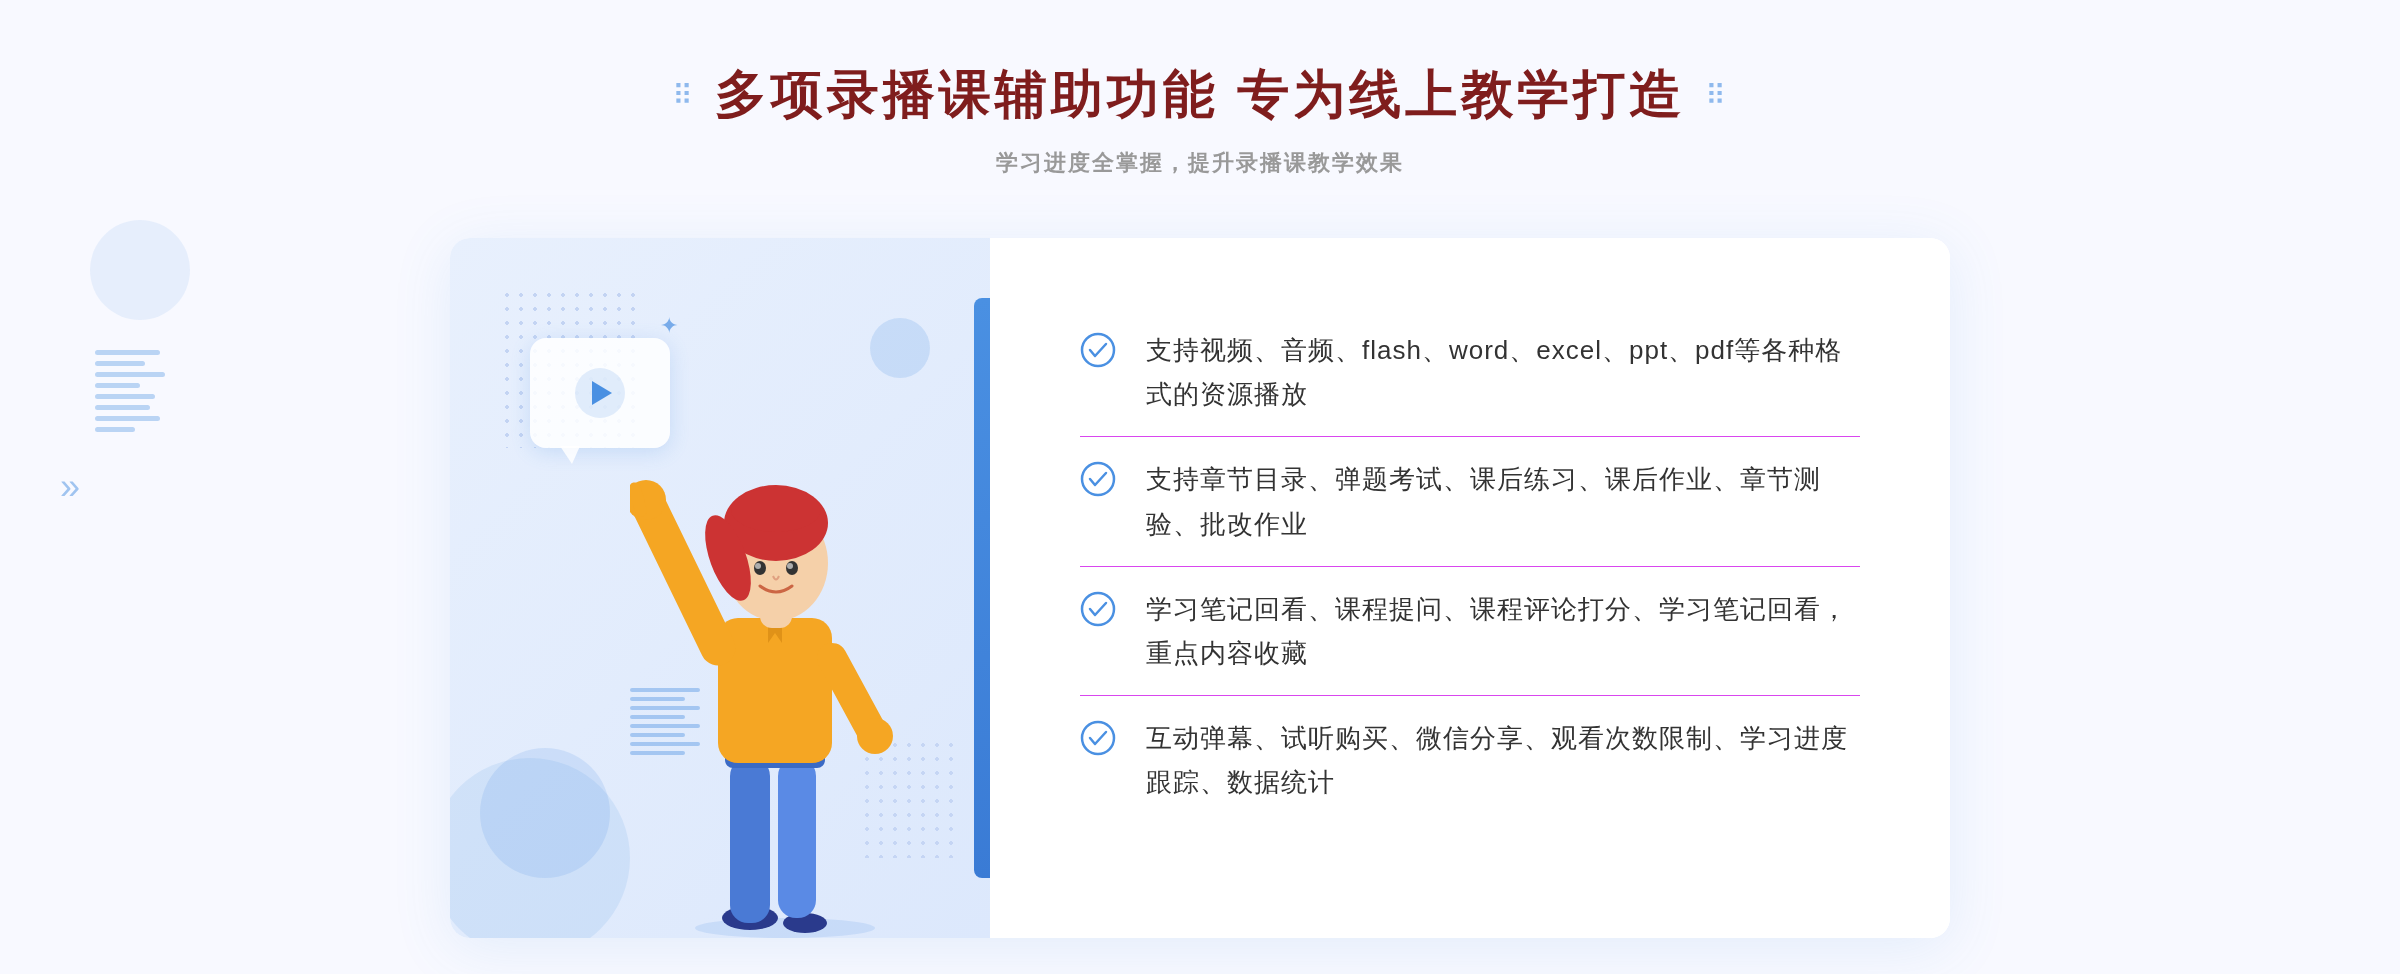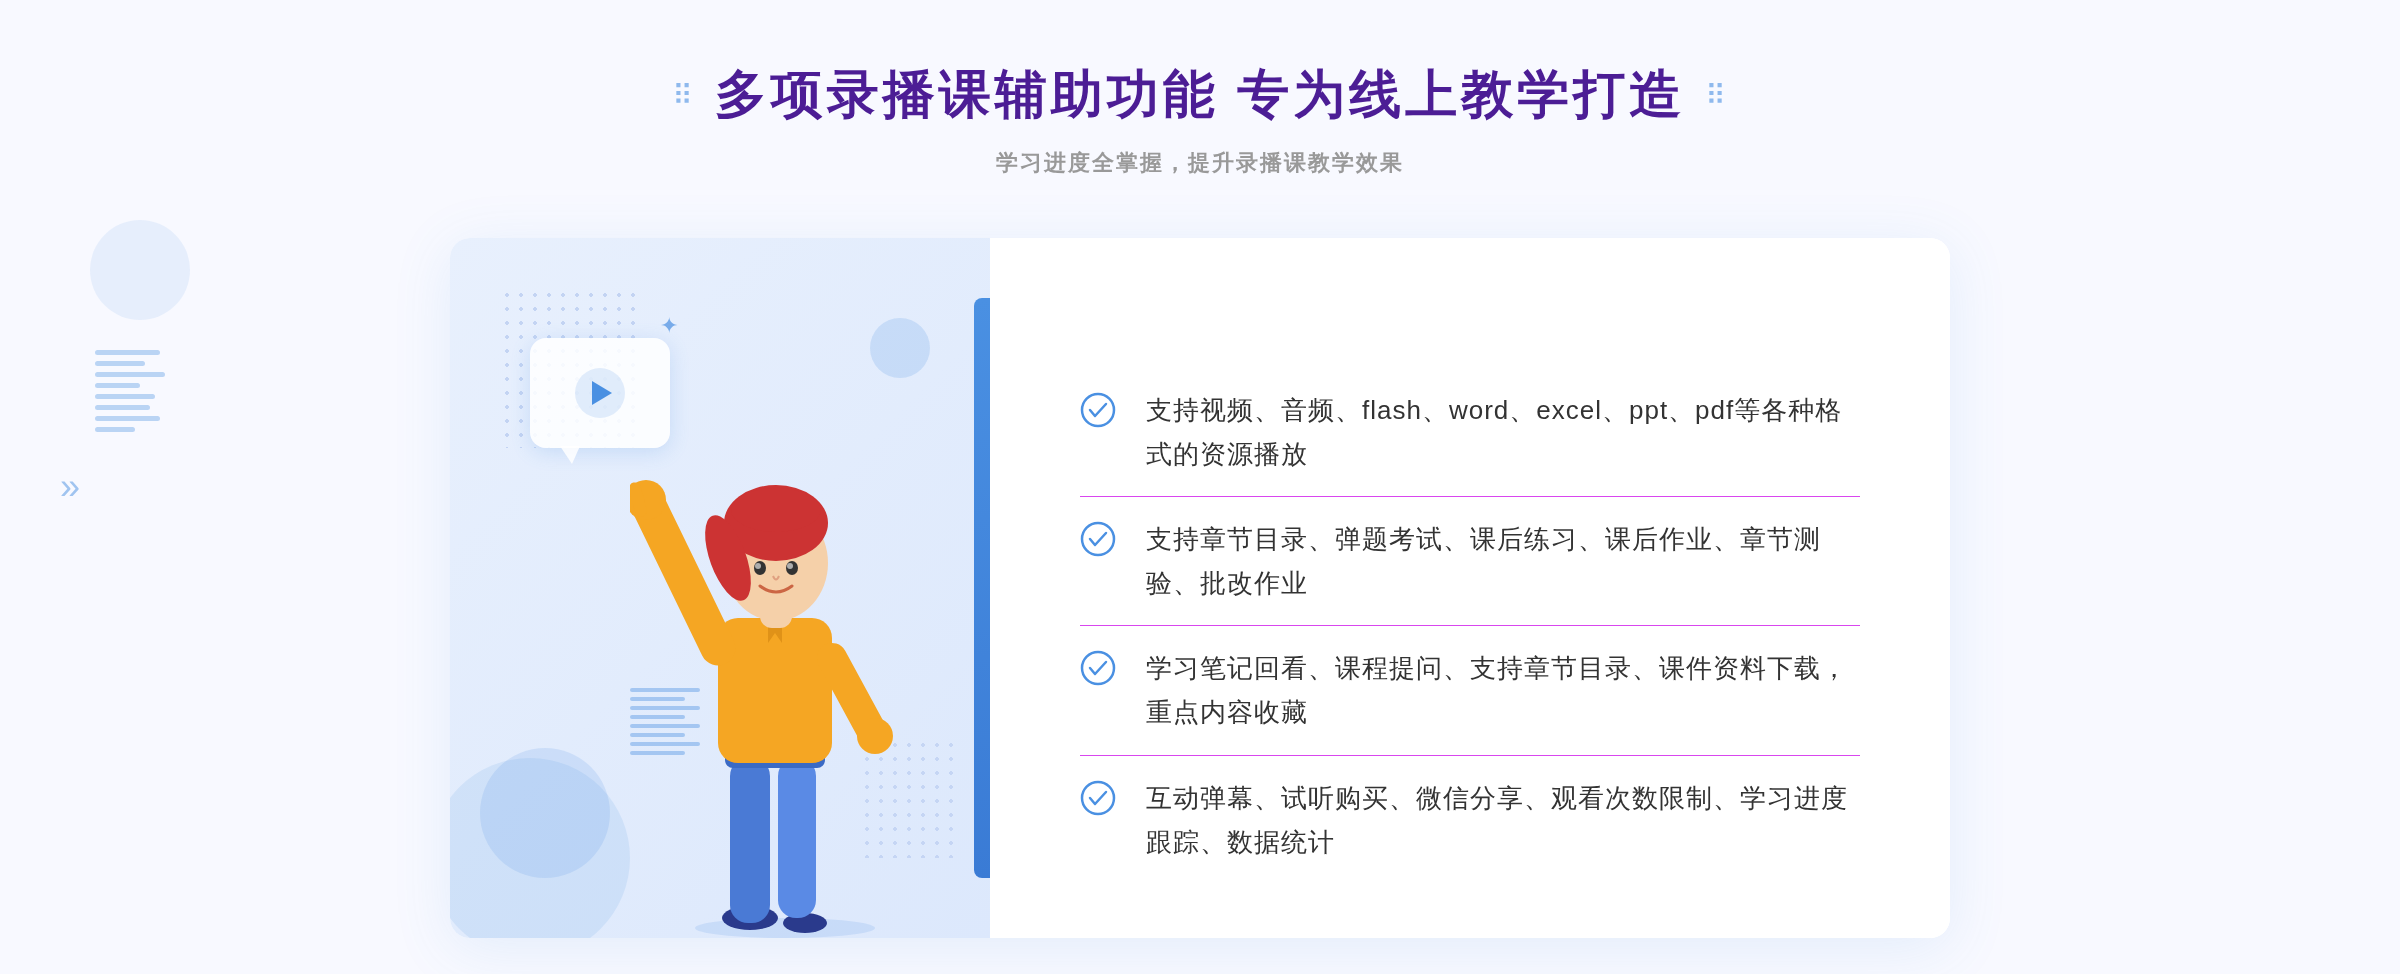--- a/index.html
+++ b/index.html
@@ -44,21 +44,21 @@
     .header-dots-icon {
       color: #4a90e2;
       font-size: 28px;
       opacity: 0.6;
       letter-spacing: 2px;
     }
 
     .header-title {
       font-size: 52px;
       font-weight: 700;
-      color: #4c1d95;
+      color: #7f1d1d;
       letter-spacing: 4px;
     }
 
     .header-subtitle {
       font-size: 22px;
       color: #999;
       margin-top: 18px;
       letter-spacing: 2px;
       font-weight: 700;
     }
@@ -232,24 +232,24 @@
       position: absolute;
       bottom: 0;
       right: 60px;
       width: 300px;
       height: 520px;
     }
 
     
     .right-panel {
       flex: 1;
-      padding: 54px 90px;
+      padding: 70px 90px;
       display: flex;
       flex-direction: column;
-      justify-content: flex-end;
+      justify-content: flex-start;
       background: white;
     }
 
     .feature-item {
       display: flex;
       align-items: flex-start;
       gap: 30px;
       padding: 20px 0;
     }
 
@@ -449,21 +449,21 @@
         <span class="feature-text">支持章节目录、弹题考试、课后练习、课后作业、章节测验、批改作业</span>
       </div>
 
       <div class="feature-item">
         <div class="check-icon">
           <svg viewBox="0 0 36 36" fill="none" xmlns="http://www.w3.org/2000/svg">
             <circle cx="18" cy="18" r="16" stroke="#4a90e2" stroke-width="2.5" fill="none"></circle>
             <polyline points="10,18 15,24 26,12" stroke="#4a90e2" stroke-width="2.5" stroke-linecap="round" stroke-linejoin="round" fill="none"></polyline>
           </svg>
         </div>
-        <span class="feature-text">学习笔记回看、课程提问、支持章节目录、课件资料下载，重点内容收藏</span>
+        <span class="feature-text">学习笔记回看、课程提问、课程评论打分、学习笔记回看，重点内容收藏</span>
       </div>
 
       <div class="feature-item">
         <div class="check-icon">
           <svg viewBox="0 0 36 36" fill="none" xmlns="http://www.w3.org/2000/svg">
             <circle cx="18" cy="18" r="16" stroke="#4a90e2" stroke-width="2.5" fill="none"></circle>
             <polyline points="10,18 15,24 26,12" stroke="#4a90e2" stroke-width="2.5" stroke-linecap="round" stroke-linejoin="round" fill="none"></polyline>
           </svg>
         </div>
         <span class="feature-text">互动弹幕、试听购买、微信分享、观看次数限制、学习进度跟踪、数据统计</span>

